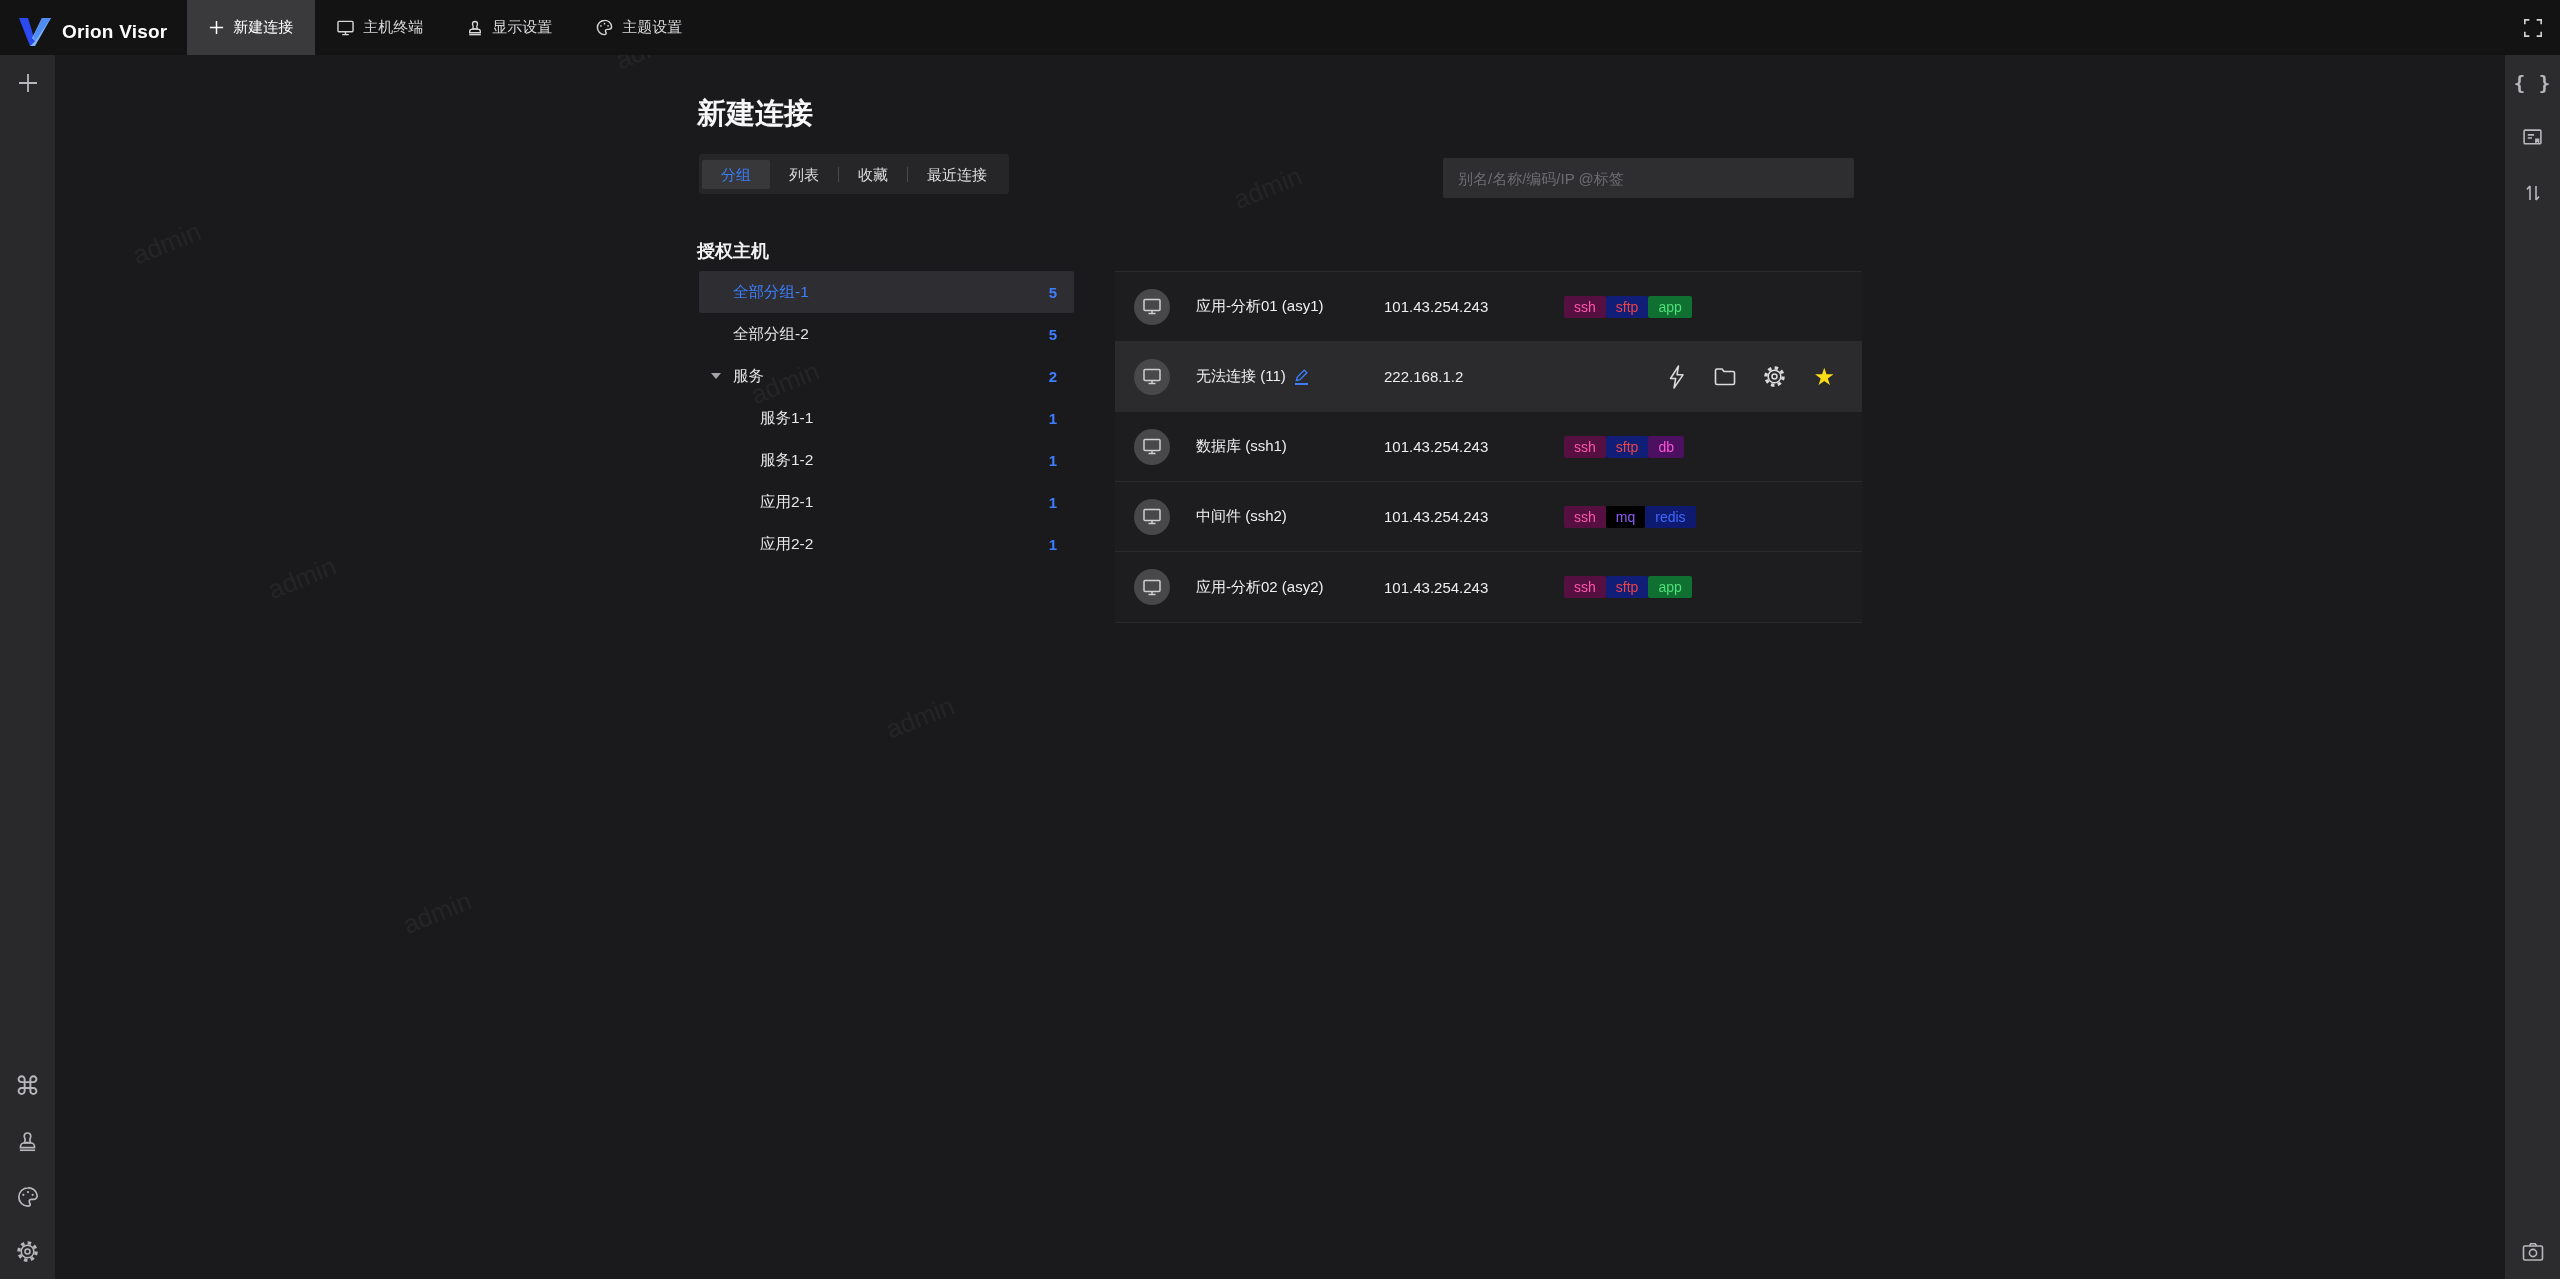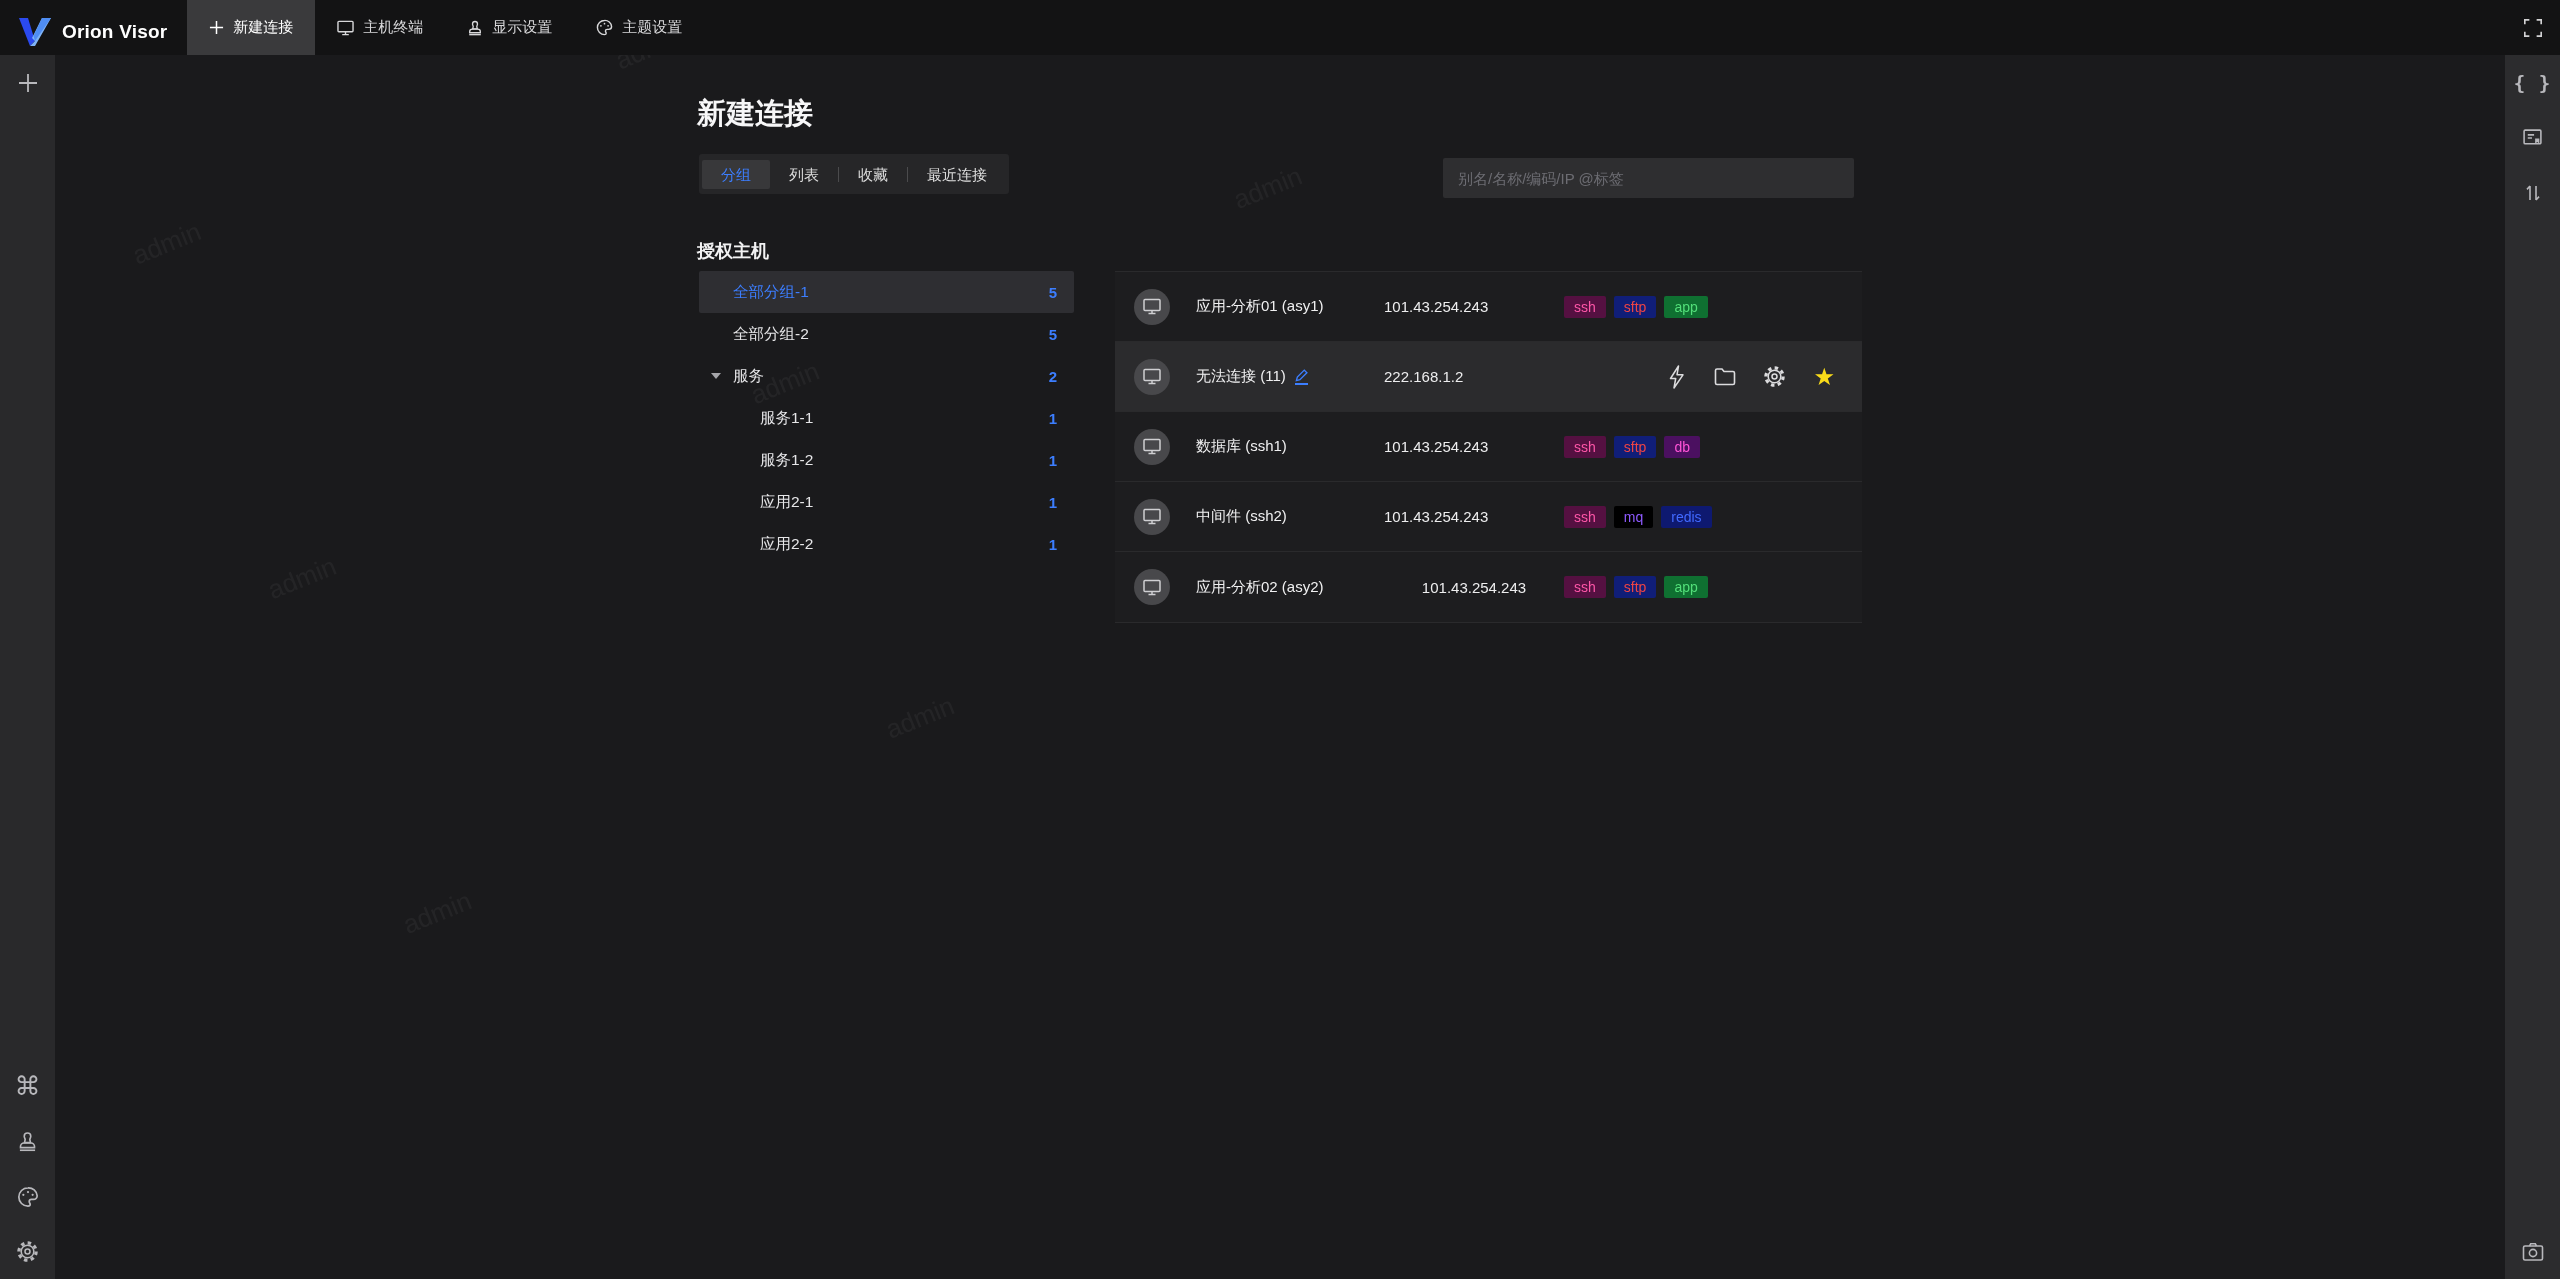--- a/index.html
+++ b/index.html
@@ -98,31 +98,31 @@
 
   
   .host-panel {
     position:absolute; left:1060px; top:216px; width:747px;
     background:#1d1d1f; border-top:1px solid #2a2a2c; border-bottom:1px solid #2a2a2c;
   }
   .host-row {
     height:70px; display:flex; align-items:center; padding-left:19px;
     border-bottom:1px solid #2a2a2c; cursor:pointer;
   }
-  .host-row:last-child { border-bottom:none;text-align:center; }
+  .host-row:last-child { border-bottom:none; }
   .host-row.hovered { background:#2b2b2d; }
   .host-avatar {
     width:36px; height:36px; border-radius:50%; background:#48484b;
     display:flex; align-items:center; justify-content:center; color:#cfcfd2; flex:0 0 auto;
     margin-right:26px;
   }
   .host-name { width:188px; font-size:15px; color:#f0f0f1; display:flex; align-items:center; gap:9px; }
   .edit-icon { color:#3c7eff; display:inline-flex; border-bottom:2px solid #3c7eff; padding-bottom:1px; }
   .host-ip { width:180px; font-size:15px; color:#ededee; }
-  .host-tags { display:flex; gap:8px; }
+  .host-tags { display:flex; }
   .tag { font-size:14px; padding:4px 10px; border-radius:2px; line-height:1; }
   .tag-ssh   { background:#551041; color:#ff57a9; }
   .tag-sftp  { background:#101e78; color:#ef4444; }
   .tag-app   { background:#0f7031; color:#52df79; }
   .tag-db    { background:#4b1060; color:#ff54d7; }
   .tag-mq    { background:#000000; color:#8f5bff; }
   .tag-redis { background:#0e1970; color:#4169ff; }
   .host-actions { margin-left:auto; display:flex; gap:27px; padding-right:27px; align-items:center; }
   .action-btn { color:#dcdcde; display:flex; align-items:center; justify-content:center; cursor:pointer; }
   .i-star::before { content:"\2605"; font-size:24px; color:#fadc19; line-height:1; }

